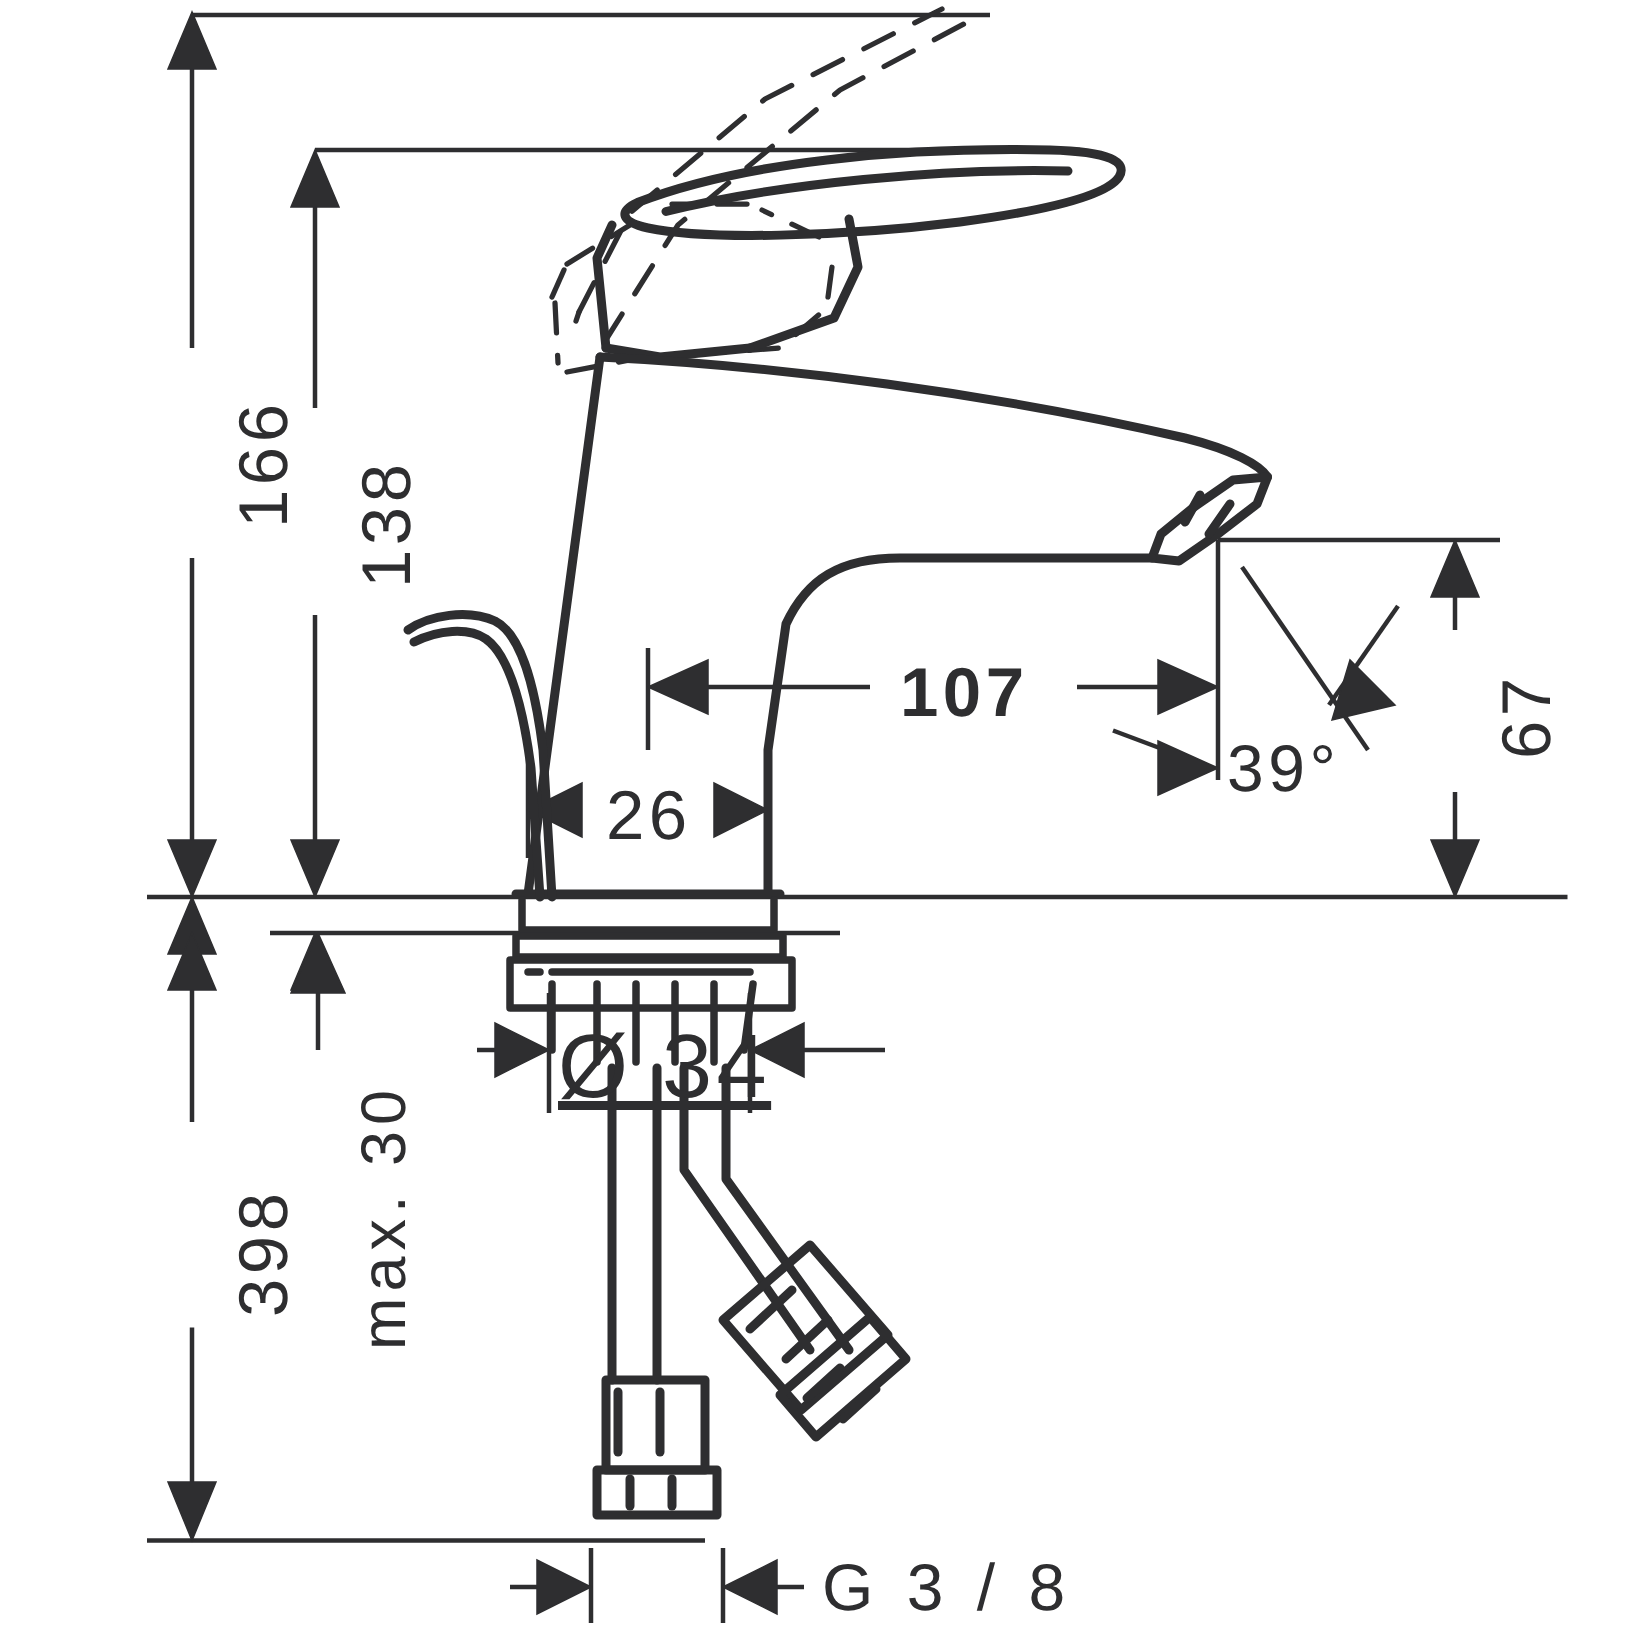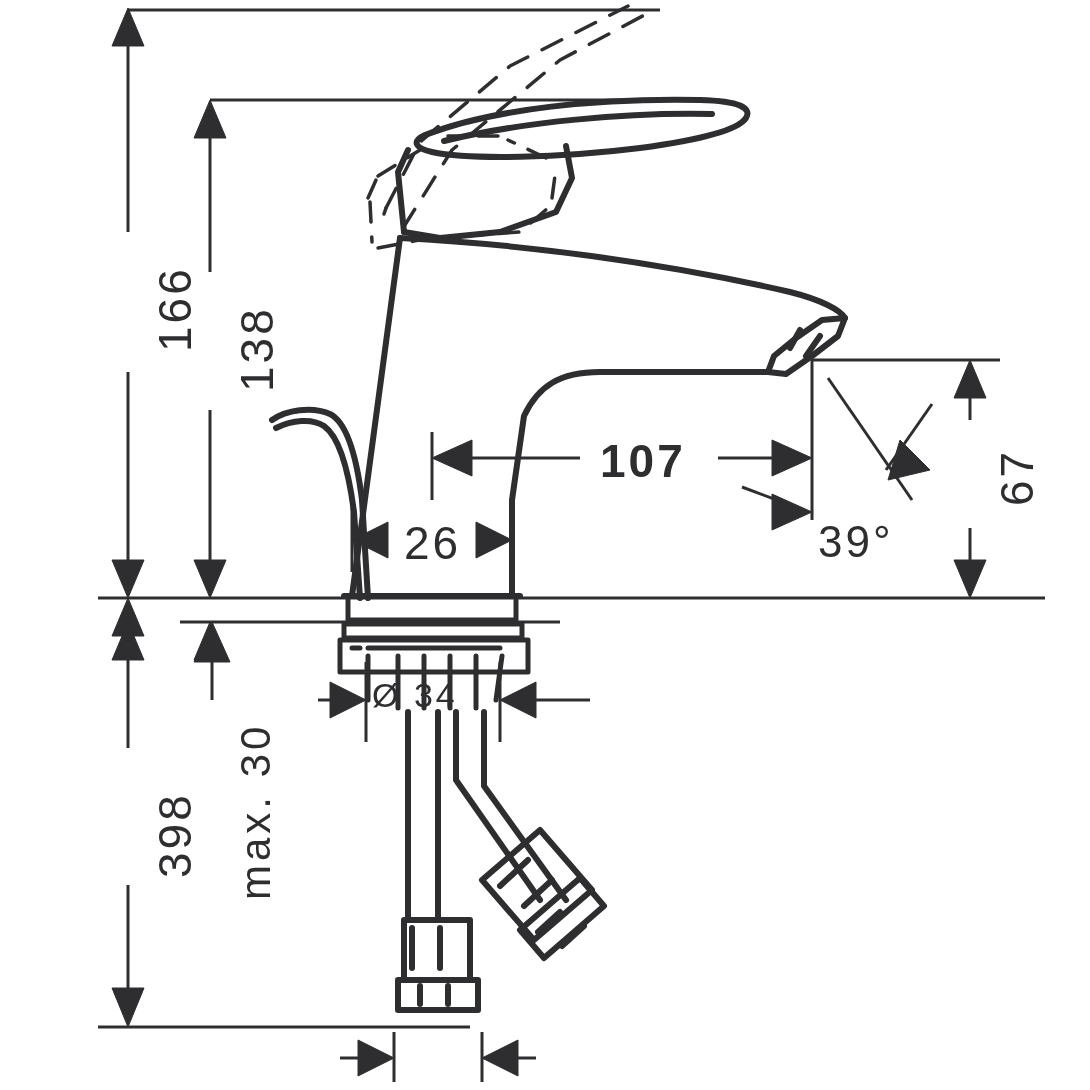--- a/index.html
+++ b/index.html
@@ -37,21 +37,21 @@
   .rot90 {
     transform: rotate(-90deg);
     transform-origin: left top;
   }
   .t-166 { font-size: 46px; }
   .t-138 { font-size: 46px; }
   .t-398 { font-size: 46px; }
   .t-max30 { font-size: 42px; letter-spacing: 4px; }
   .t-107 { font-size: 46px; font-weight: bold; }
   .t-47 { font-size: 46px; }
-  .t-d34 { font-size: 34px; }
+  .t-d34 { font-size: 60px; text-decoration: underline; }
   .t-39 { font-size: 44px; }
   .t-67 { font-size: 46px; }
   .t-g38 { font-size: 44px; letter-spacing: 5px; }
 </style>
 </head>
 <body>
 
 <div id="drawing-root">
 
   <svg id="drawing-svg" viewBox="0 0 1090 1090">
@@ -249,18 +249,19 @@
   <div class="dim-text t-398 rot90" style="left:148px; top:878px;">398</div>
 
   <div class="dim-text t-max30 rot90" style="left:232px; top:900px;">max. 30</div>
 
   <div class="dim-text t-107" style="left:600px; top:434px;">107</div>
 
   <div class="dim-text t-47" style="left:404px; top:516px;">26</div>
 
   <div class="dim-text t-d34" style="left:372px; top:676px;">Ø 34</div>
 
-  <div class="dim-text t-39" style="left:818px; top:517px;">39°</div>
+  <div class="dim-text t-39" style="left:818px; top:488px;">39°</div>
 
   <div class="dim-text t-67 rot90" style="left:990px; top:506px;">67</div>
 
+  <div class="dim-text t-g38" style="left:548px; top:1034px;">G 3 / 8</div>
 
 </div>
 
 </body></html>

